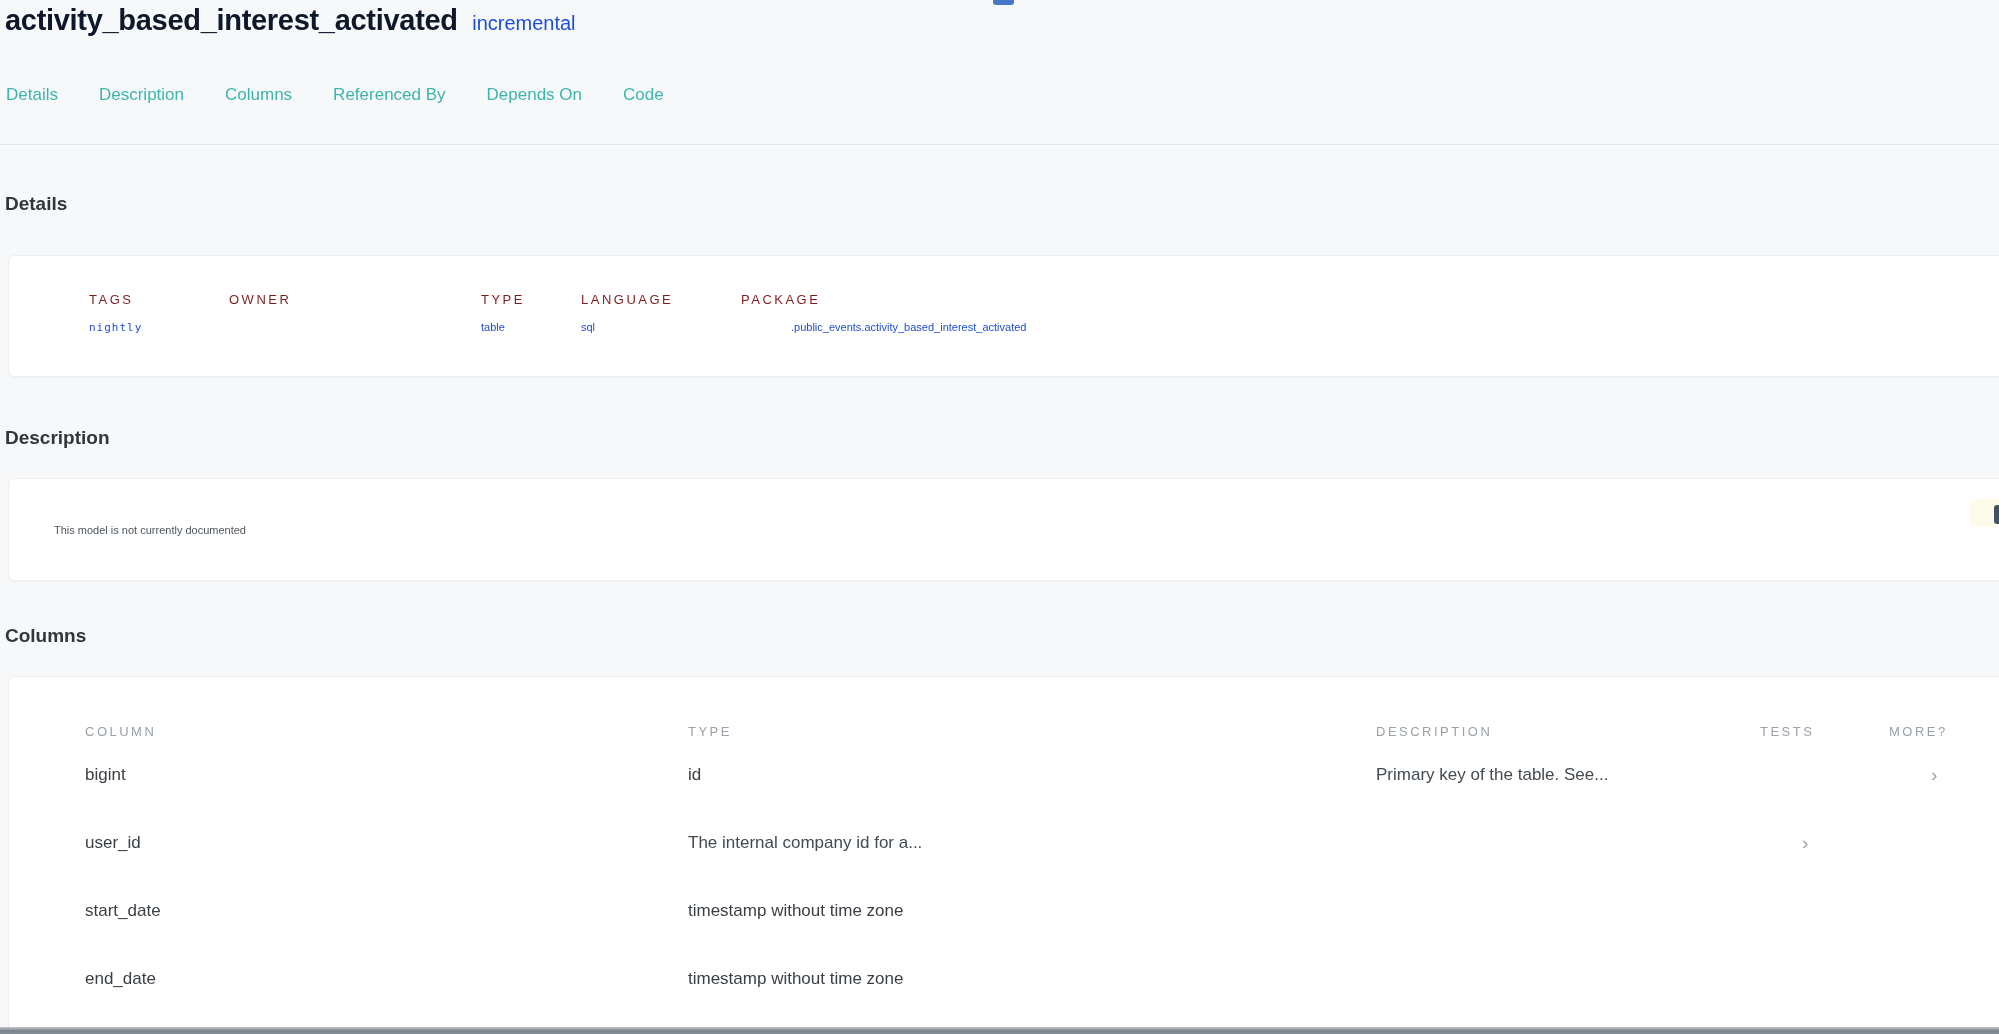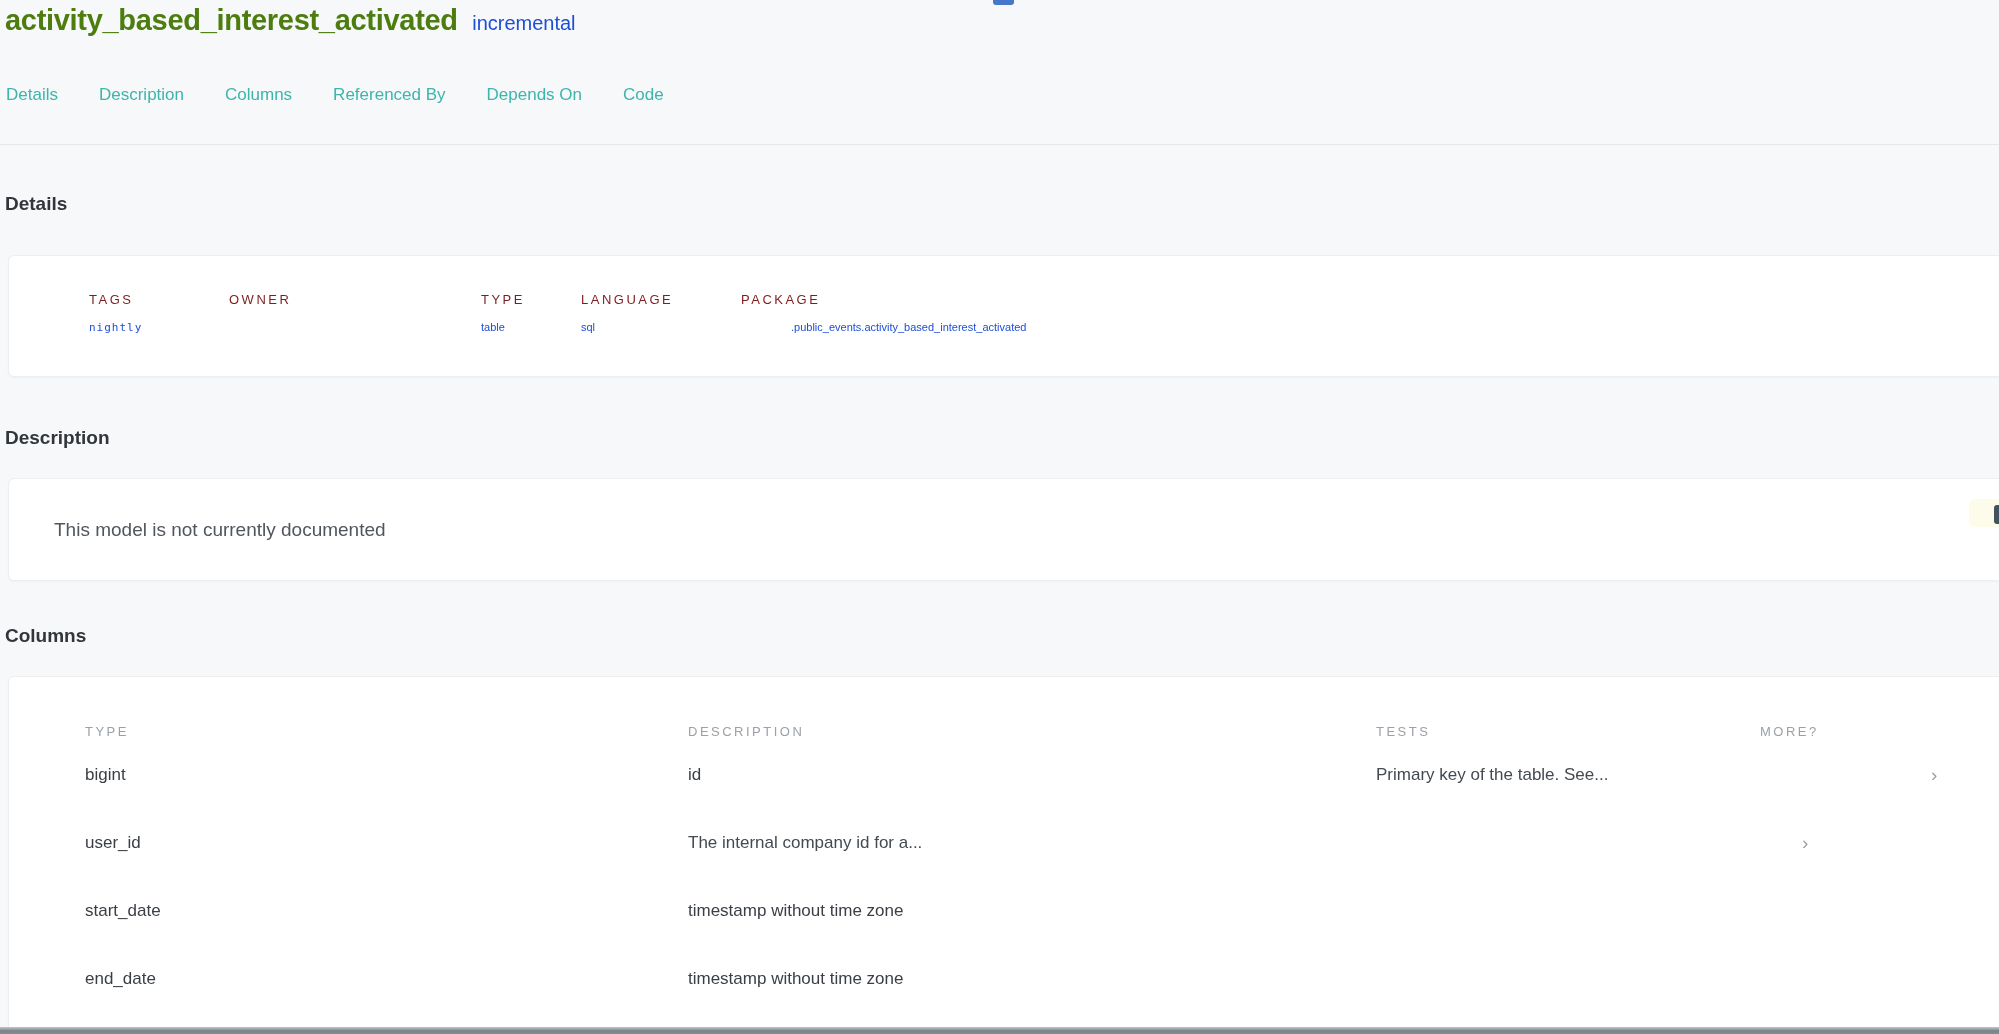--- a/index.html
+++ b/index.html
@@ -14,21 +14,21 @@
     position: relative;
     width: 1999px;
     height: 1034px;
     overflow: hidden;
   }
 
   
   .title-row { position: absolute; top: 4px; left: 5px; white-space: nowrap; }
   .model-title {
     display: inline; font-size: 29px; font-weight: bold;
-    color: #4d7c0f; letter-spacing: -0.3px;
+    color: #0f172a; letter-spacing: -0.3px;
   }
   .model-subtitle { display: inline; font-size: 20px; color: #1d4ed8; margin-left: 10px; font-weight: normal; }
 
   .tab-bar { position: absolute; top: 85px; left: 6px; display: flex; gap: 41px; }
   .tab-link { font-size: 17px; color: #3db5ab; cursor: pointer; text-decoration: none; }
 
   .top-divider { position: absolute; top: 144px; left: 0; width: 1999px; height: 1px; background: #e5e8ea; }
 
   
   .section-heading {
@@ -57,21 +57,21 @@
   .field-language { width: 160px; }
   .field-relation .value { padding-left: 50px; }
   .tag-value {
     font-family: "DejaVu Sans Mono", monospace;
     font-size: 15px; color: #3db5ab; letter-spacing: 1px;
   }
 
   
   .description-heading { top: 427px; }
   .description-card { top: 478px; height: 103px; display: flex; align-items: center; }
-  .description-text { font-size: 19px; color: #50565e; padding-left: 45px; }
+  .description-text { font-size: 11px; color: #50565e; padding-left: 45px; }
 
   
   .columns-heading { top: 625px; }
   .columns-card { top: 676px; height: 364px; padding-top: 44px; }
   .col-grid { display: grid; grid-template-columns: 603px 688px 384px 129px 120px; padding-left: 76px; align-items: center; }
   .col-header-row { height: 20px; }
   .col-header {
     font-size: 13px; color: #9aa1a8; letter-spacing: 2.5px; font-weight: normal;
   }
   .col-row { height: 68px; }
@@ -151,20 +151,21 @@
   <div class="card description-card">
     <div class="description-text">This model is not currently documented</div>
   </div>
   <div class="right-edge-glow"></div>
   <div class="right-edge-button"></div>
 
   <h2 class="section-heading columns-heading">Columns</h2>
   <div class="card columns-card">
 
     <div class="col-grid col-header-row">
+      <div class="col-header">COLUMN</div>
       <div class="col-header">TYPE</div>
       <div class="col-header">DESCRIPTION</div>
       <div class="col-header">TESTS</div>
       <div class="col-header">MORE?</div>
     </div>
 
     <div class="col-grid col-row">
       <div class="cell">bigint</div>
       <div class="cell">id</div>
       <div class="cell cell-desc">Primary key of the table. See...</div>

